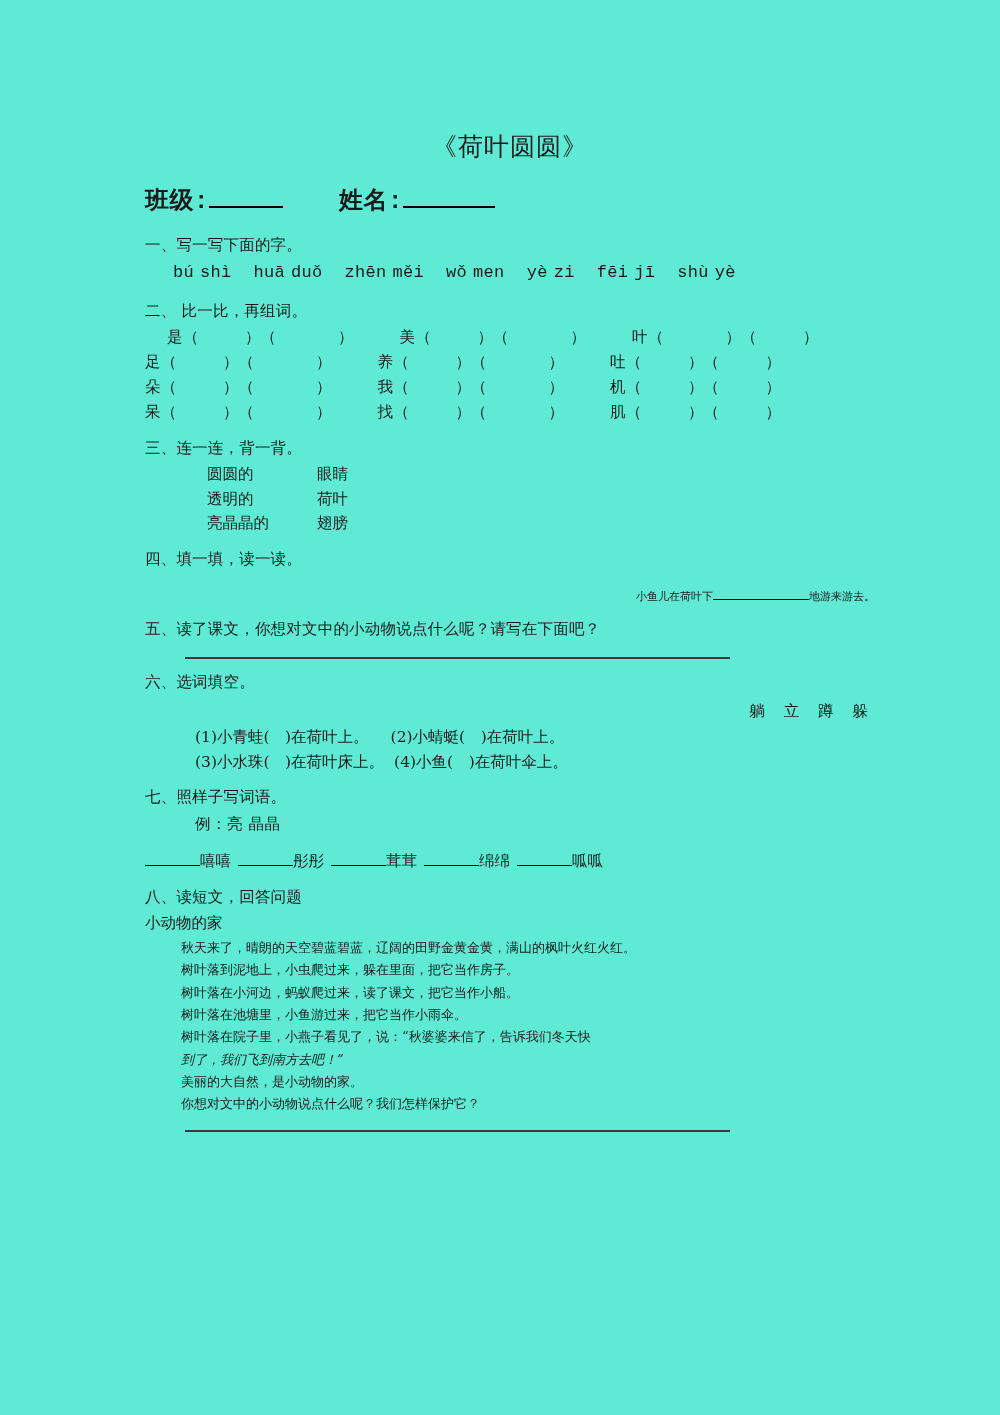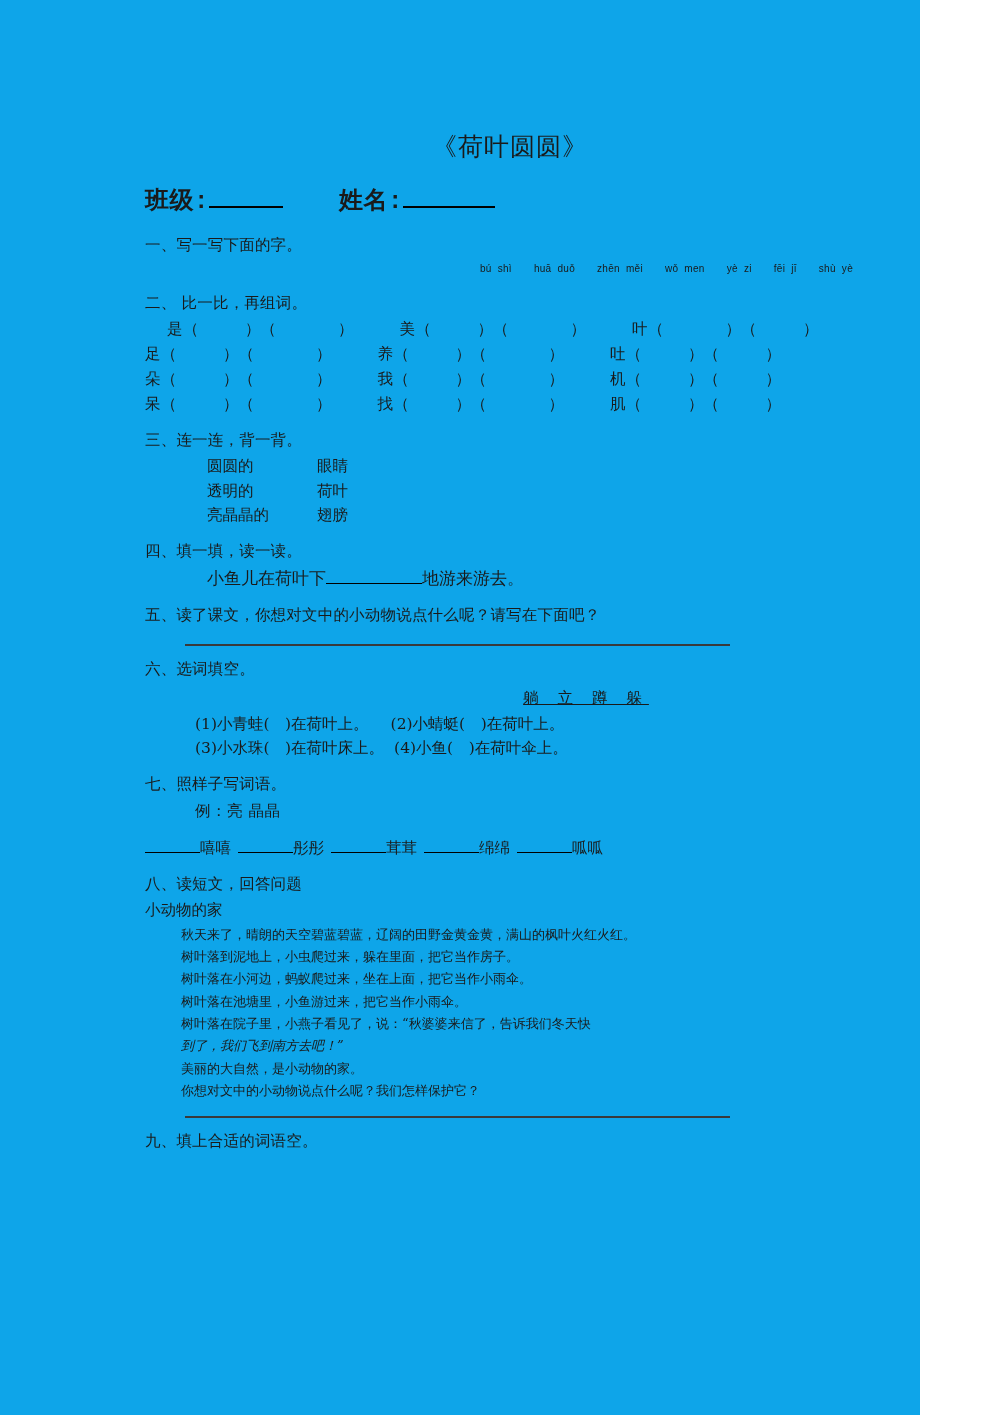--- a/index.html
+++ b/index.html
@@ -6,23 +6,23 @@
     margin: 0;
     padding: 0;
     background: #ffffff;
   }
   body {
     font-family: "DejaVu Serif", "Liberation Serif", serif;
     color: #1a1a1a;
   }
   .page {
     position: relative;
-    width: 920px;
+    width: 1000px;
     height: 1415px;
-    background: #0ea5e9;
+    background: #5eead4;
     overflow: hidden;
     box-sizing: border-box;
     padding: 0;
   }
   .inner {
     position: absolute;
     left: 145px;
     top: 0;
     width: 730px;
   }
@@ -62,25 +62,24 @@
     line-height: 1.55;
     margin-top: 17px;
     letter-spacing: 0.2px;
   }
   .sec-head.tight { margin-top: 11px; }
 
   
   .pinyin-row {
     margin-top: 6px;
     padding-left: 28px;
-    font-size: 10px;
-    font-family: Liberation Sans, sans-serif;
+    font-size: 17px;
+    font-family: Liberation Mono, monospace;
     white-space: nowrap;
     letter-spacing: 0.3px;
-    text-align: right;
   }
   .py-group { display: inline-block; margin-right: 22px; }
   .py-syl { display: inline-block; margin-right: 6px; }
   .py-syl:last-child { margin-right: 0; }
 
   
   .cmp-block {
     font-size: 15.5px;
     line-height: 1.62;
     margin-top: 2px;
@@ -103,24 +102,25 @@
   }
   .match-row { white-space: nowrap; }
   .match-left {
     display: inline-block;
     width: 110px;
   }
   .match-right { display: inline-block; }
 
   
   .fill-block {
-    margin-top: 2px;
-    font-size: 17px;
+    margin-top: 14px;
+    font-size: 11px;
     line-height: 1.62;
     padding-left: 62px;
+    text-align: right;
   }
   .fill-row { white-space: nowrap; }
   .inline-blank {
     display: inline-block;
     border-bottom: 1.4px solid #000;
     height: 14px;
     vertical-align: baseline;
   }
   .ib-long  { width: 96px; }
   .ib-short { width: 70px; }
@@ -130,25 +130,24 @@
     margin: 16px 0 0 40px;
     width: 545px;
     height: 0;
     border-top: 2.2px solid #3a3a3a;
   }
   .answer-rule.after8 { margin-top: 14px; }
 
   
   .wordbank {
     margin-top: 7px;
-    text-align: center;
+    text-align: right;
     padding-left: 152px;
     font-size: 15.5px;
     letter-spacing: 7px;
-    text-decoration: underline;
   }
   .choice-block {
     margin-top: 3px;
     font-size: 15.5px;
     line-height: 1.6;
     padding-left: 50px;
   }
   .choice-row { white-space: nowrap; }
   .choice-item { display: inline; }
   .choice-gap { display: inline-block; width: 22px; }
@@ -250,25 +249,24 @@
 
     <div class="sec-head tight">七、照样子写词语。</div>
     <div class="example-row">例：亮 晶晶</div>
     <div class="pattern-row"><span class="pat-blank"></span><span class="pat-word">嘻嘻</span><span class="pat-blank"></span><span class="pat-word">彤彤</span><span class="pat-blank"></span><span class="pat-word">茸茸</span><span class="pat-blank"></span><span class="pat-word">绵绵</span><span class="pat-blank"></span><span class="pat-word">呱呱</span></div>
 
     <div class="sec-head tight">八、读短文，回答问题</div>
     <div class="passage-title">小动物的家</div>
     <div class="passage">
       <p>秋天来了，晴朗的天空碧蓝碧蓝，辽阔的田野金黄金黄，满山的枫叶火红火红。</p>
       <p>树叶落到泥地上，小虫爬过来，躲在里面，把它当作房子。</p>
-      <p>树叶落在小河边，蚂蚁爬过来，坐在上面，把它当作小雨伞。</p>
+      <p>树叶落在小河边，蚂蚁爬过来，读了课文，把它当作小船。</p>
       <p>树叶落在池塘里，小鱼游过来，把它当作小雨伞。</p>
       <p>树叶落在院子里，小燕子看见了，说：“秋婆婆来信了，告诉我们冬天快</p>
       <p class="cont">到了，我们飞到南方去吧！”</p>
       <p>美丽的大自然，是小动物的家。</p>
       <p>你想对文中的小动物说点什么呢？我们怎样保护它？</p>
     </div>
     <div class="answer-rule after8"></div>
 
-    <div class="sec-head tight">九、填上合适的词语空。</div>
 
   </div>
 </div>
 
 </body></html>

